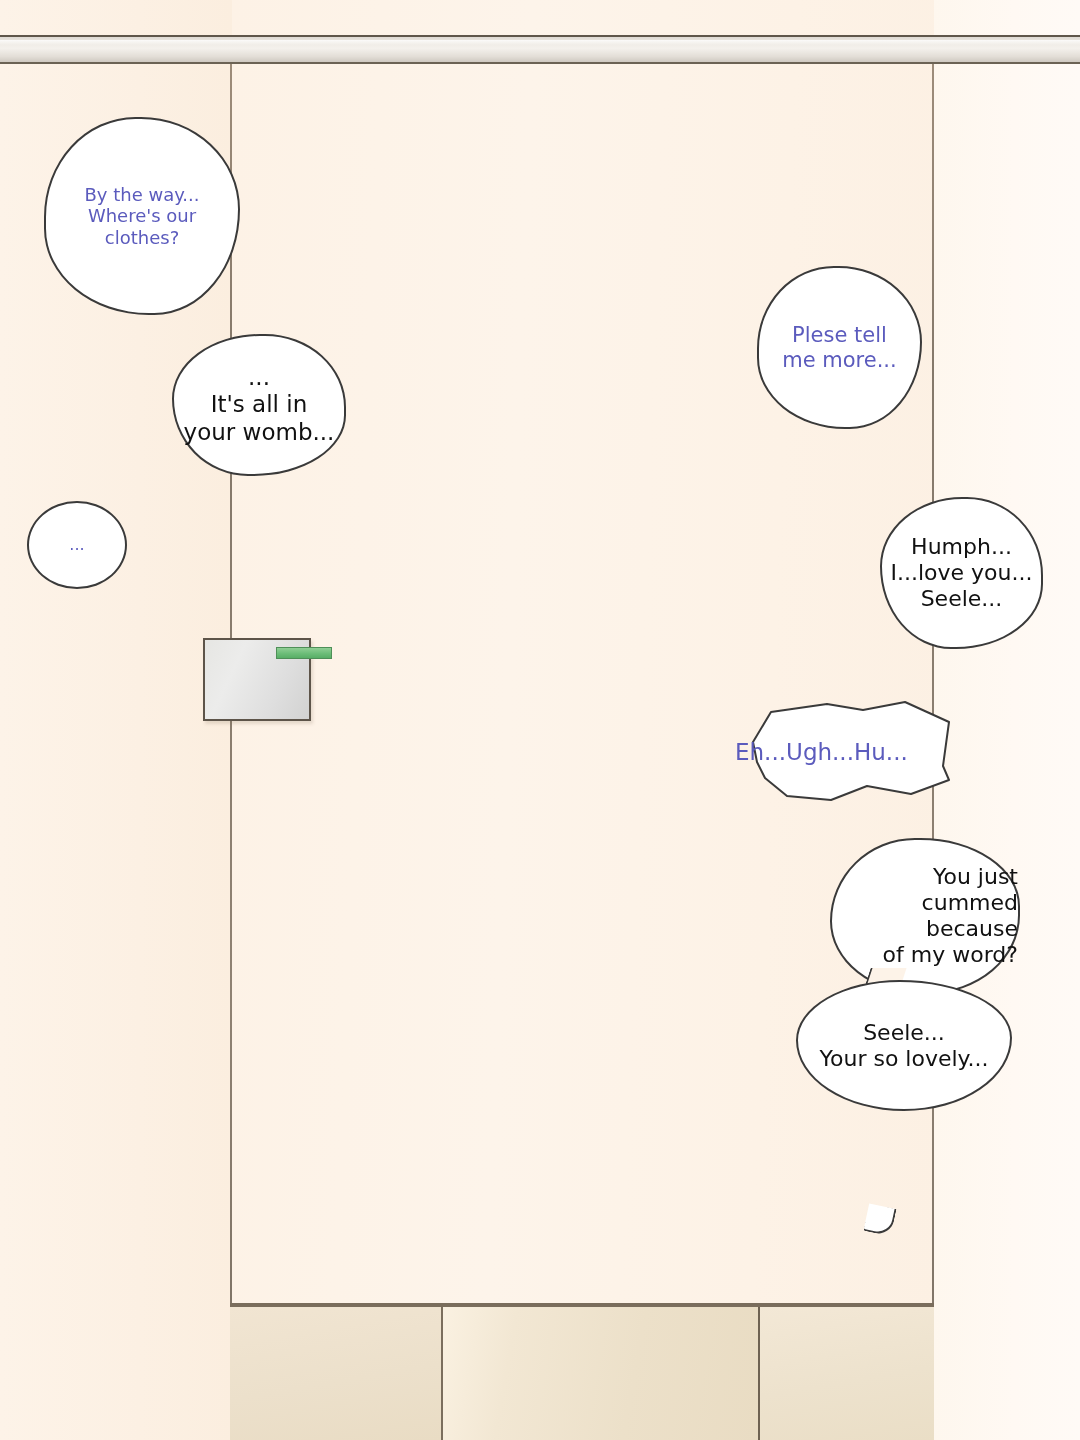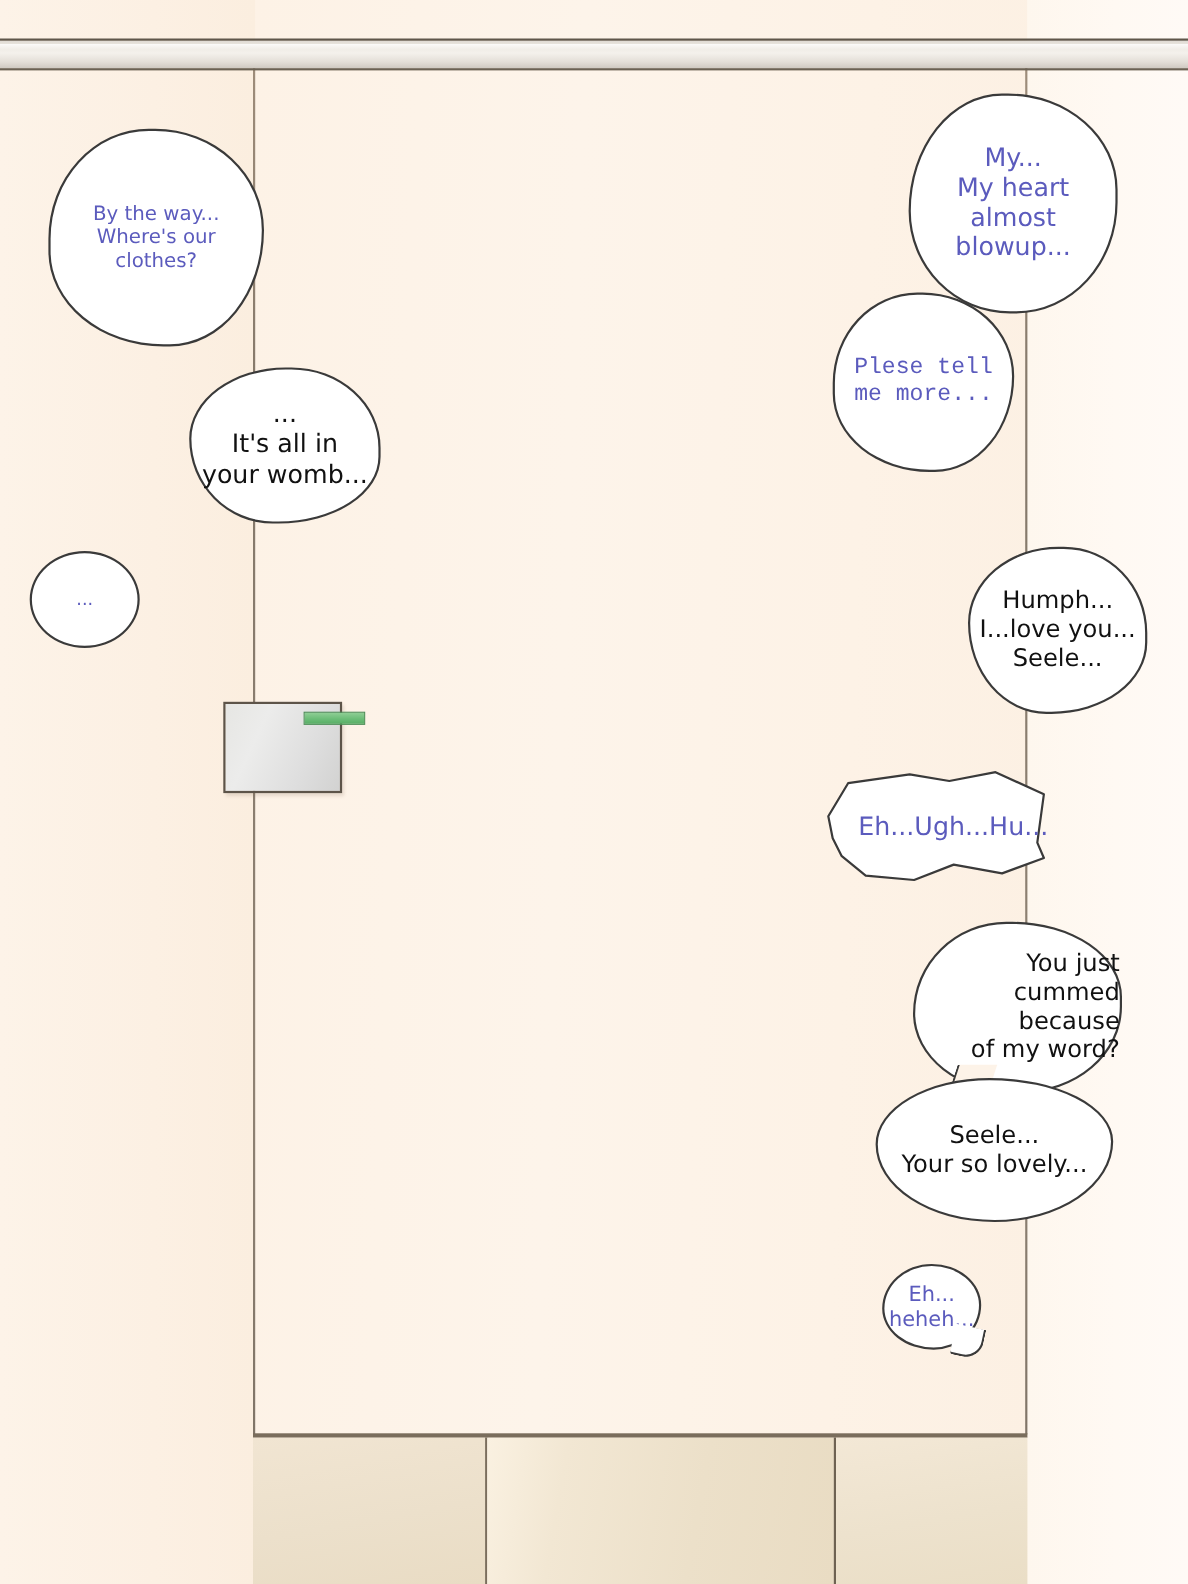--- a/index.html
+++ b/index.html
@@ -146,21 +146,20 @@
     left: 27px;  top: 501px;  width: 100px; height: 88px;
     font-size: 16px;
   }
   #bubble-heart {
     left: 826px; top: 85px;   width: 190px; height: 200px;
     font-size: 23px;
   }
   #bubble-tellmore {
     left: 757px; top: 266px;  width: 165px; height: 163px;
     font-size: 21px;
-    font-family: Liberation Mono, monospace;
   }
   #bubble-humph {
     left: 880px; top: 497px;  width: 163px; height: 152px;
     font-size: 22px;
   }
   #bubble-word {
     left: 830px; top: 838px;  width: 190px; height: 156px;
     font-size: 22px;
     text-align: right;
   }
@@ -185,21 +184,21 @@
     padding: 0;
   }
   #bubble-ugh .jag-svg {
     position: absolute;
     left: 0; top: 0; width: 100%; height: 100%;
   }
   #bubble-ugh .jag-text {
     position: relative;
     z-index: 2;
     width: 100%;
-    text-align: right;
+    text-align: left;
   }
 
   
   .tail {
     position: absolute;
     background: #ffffff;
     border: 2px solid #3a3a3a;
   }
   .tail-heheh {
     left: 866px; top: 1206px; width: 26px; height: 26px;
@@ -246,23 +245,20 @@
   <div class="bubble purple b-blob1" id="bubble-clothes">By the way...
 Where's our
 clothes?</div>
 
   <div class="bubble dark b-blob2" id="bubble-womb">...
 It's all in
 your womb...</div>
 
   <div class="bubble purple b-round" id="bubble-ellipsis">...</div>
 
-  <div class="bubble purple b-blob3" id="bubble-heart">My...
-My heart
-almost blowup...</div>
 
   <div class="bubble purple b-blob1" id="bubble-tellmore">Plese tell
 me more...</div>
 
   <div class="bubble dark b-blob2" id="bubble-humph">Humph...
 I...love you...
 Seele...</div>
 
   <div class="bubble" id="bubble-ugh">
     <svg class="jag-svg" viewBox="0 0 218 105" preserveAspectRatio="none">
@@ -273,17 +269,15 @@
 
   <div class="bubble dark b-blob3" id="bubble-word">You just
 cummed because
 of my word?</div>
 
   <div class="tail-notch-a"></div>
 
   <div class="bubble dark" id="bubble-lovely">Seele...
 Your so lovely...</div>
 
-  <div class="bubble purple" id="bubble-heheh">Eh...
-heheh...</div>
   <div class="tail tail-heheh"></div>
 
 </div>
 
 </body></html>

